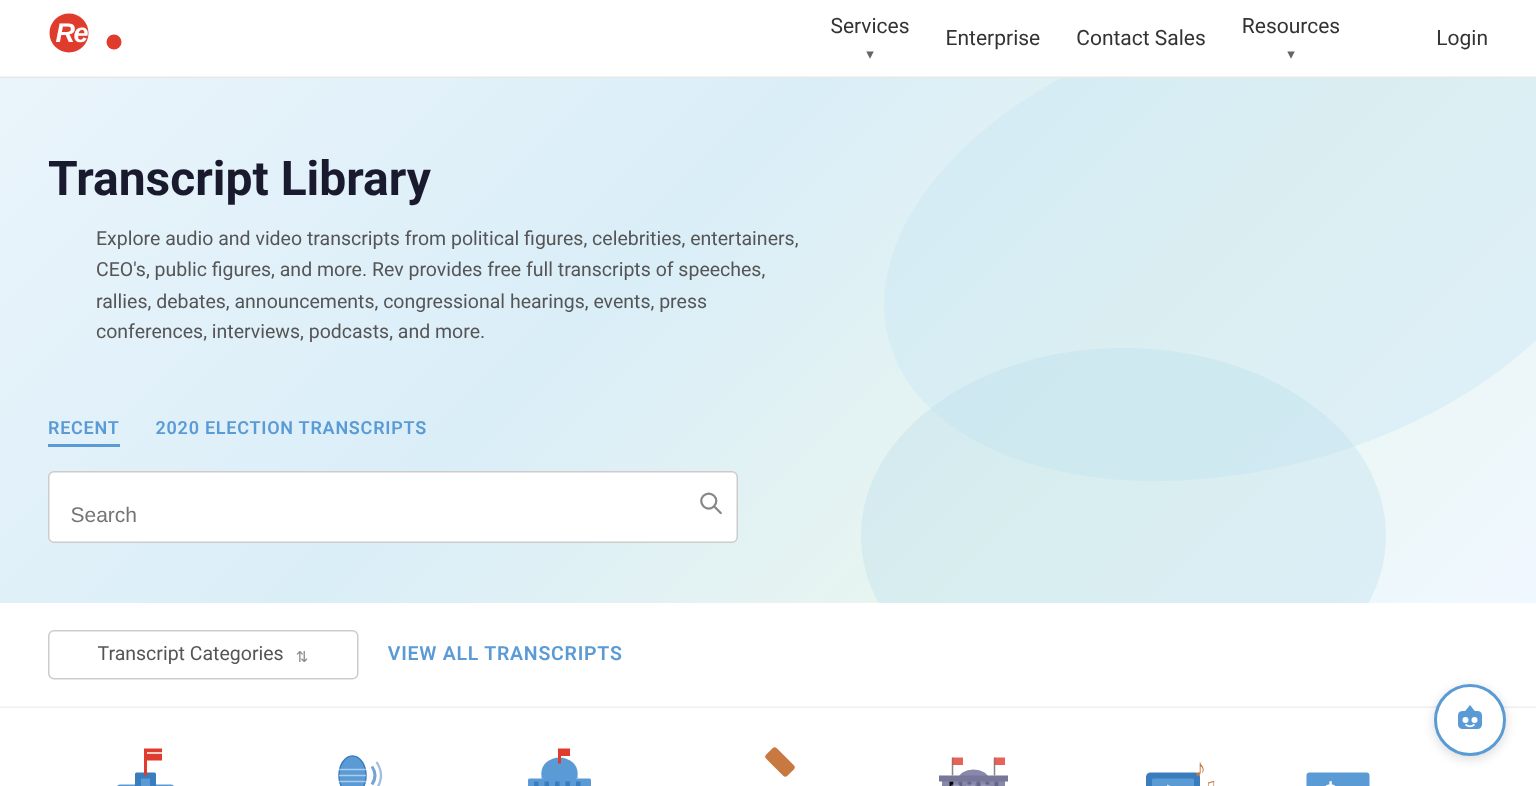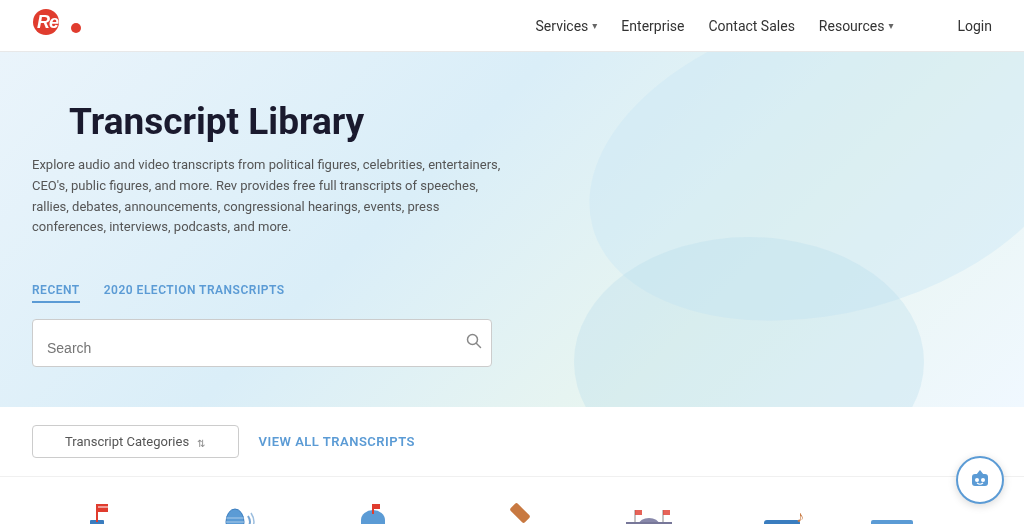--- a/index.html
+++ b/index.html
@@ -34,20 +34,21 @@
       gap: 24px;
     }
     .nav-item {
       font-size: 14px;
       color: #333;
       cursor: pointer;
       display: flex;
       align-items: center;
       gap: 4px;
       text-decoration: none;
+      flex-direction: column;
     }
     .nav-chevron {
       font-size: 10px;
       color: #666;
     }
     .nav-login {
       font-size: 14px;
       color: #333;
       cursor: pointer;
       margin-left: 40px;
@@ -81,31 +82,31 @@
       height: 250px;
       background: rgba(180, 220, 235, 0.3);
       border-radius: 50%;
     }
     .hero-content {
       position: relative;
       z-index: 2;
       max-width: 640px;
     }
     .hero-title {
-      font-size: 37px;
+      font-size: 32px;
       font-weight: 700;
       color: #1a1a2e;
       margin-bottom: 12px;
-      margin-left: 37px;
     }
     .hero-desc {
       font-size: 13px;
       color: #555;
       line-height: 1.6;
       max-width: 480px;
+      margin-left: 32px;
     }
 
     
     .tabs {
       display: flex;
       gap: 0;
       margin-top: 24px;
     }
     .tab {
       font-size: 12px;

